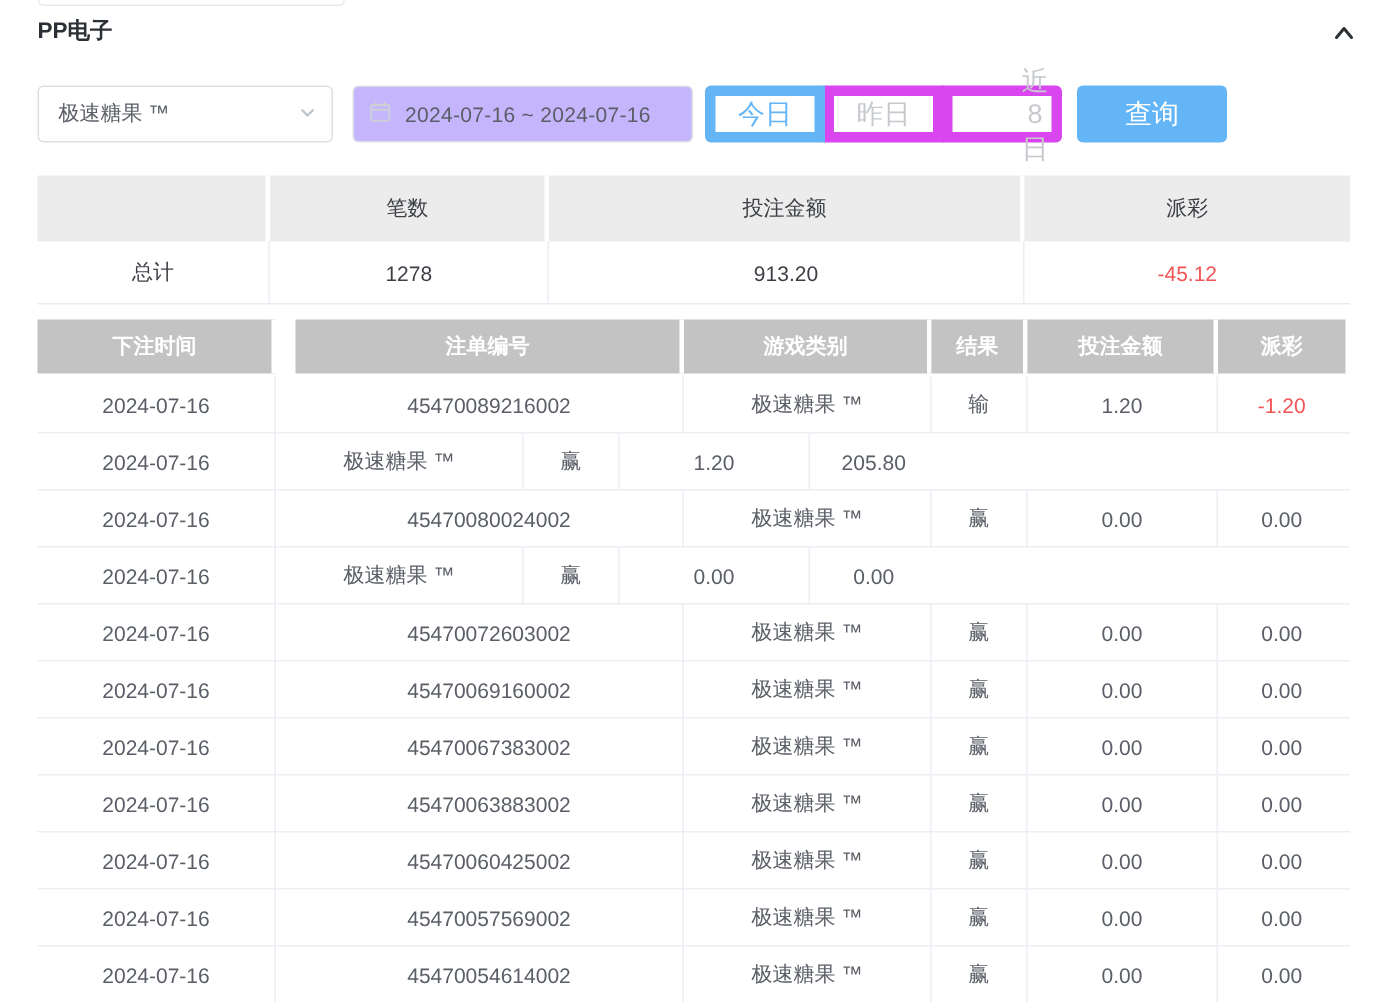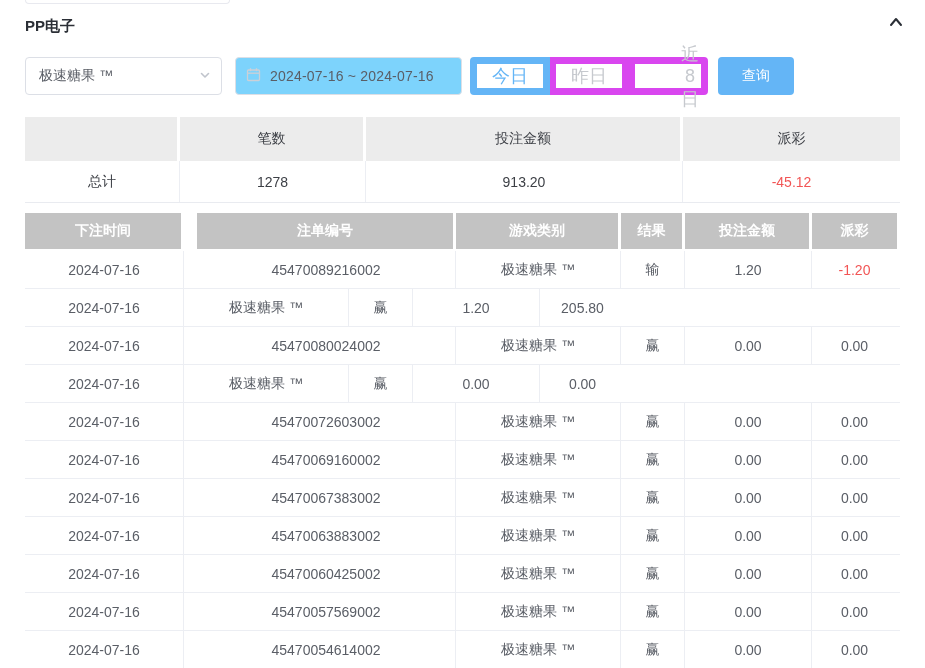--- a/index.html
+++ b/index.html
@@ -21,21 +21,21 @@
     width: 205px; height: 7px;
     border: 1px solid #e8e9ef;
     border-top: none;
     border-radius: 0 0 4px 4px;
     background: #fff;
   }
   
   .panel-header {
     display: flex;
     justify-content: space-between;
-    align-items: flex-end;
+    align-items: flex-start;
     padding: 11px 18px 0 25px;
   }
   .panel-title { font-size: 15px; font-weight: bold; color: #2b2f36; }
   .collapse-btn { cursor: pointer; display: flex; align-items: center; padding: 2px; }
   
   .toolbar {
     display: flex;
     align-items: center;
     margin: 21px 0 0 25px;
     height: 38px;
@@ -52,46 +52,46 @@
   }
   .date-box {
     width: 227px; height: 38px;
     margin-left: 13px;
     border: 1px solid #dcdfe6;
     border-radius: 4px;
     display: flex; align-items: center;
     padding: 5px 10px;
     color: #5a5e66;
     cursor: pointer;
-    background: #7dd3fc;
+    background: #c4b5fd;
   }
   .date-box .txt { margin-left: 9px; letter-spacing: .2px; }
   .seg-group { display: flex; margin-left: 8px; }
   .seg {
     width: 80px; height: 38px;
     border: 7px solid #d946ef;
     background: #fff;
     color: #c6c9ce;
     font-size: 18px;
     display: flex; align-items: center; justify-content: center;
     cursor: pointer;
     margin-left: -1px;
     position: relative;
   }
   .seg:first-child { border-radius: 4px 0 0 4px; margin-left: 0; }
   .seg:last-child { border-radius: 0 4px 4px 0; padding-left: 44px; }
   .seg.active { color: var(--accent); border-color: var(--accent); z-index: 2; }
   .search-btn {
-    width: 76px; height: 38px;
+    width: 100px; height: 38px;
     margin-left: 10px;
     border: none;
     border-radius: 4px;
     background: var(--accent);
     color: #fff;
-    font-size: 14px;
+    font-size: 18px;
     display: flex; align-items: center; justify-content: center;
     cursor: pointer;
     font-family: inherit;
   }
   
   .summary { margin: 22px 25px 0 25px; width: 875px; }
   .sum-head { display: flex; height: 44px; }
   .sum-head .cell {
     background: var(--sum-head-bg);
     display: flex; align-items: center; justify-content: center;

